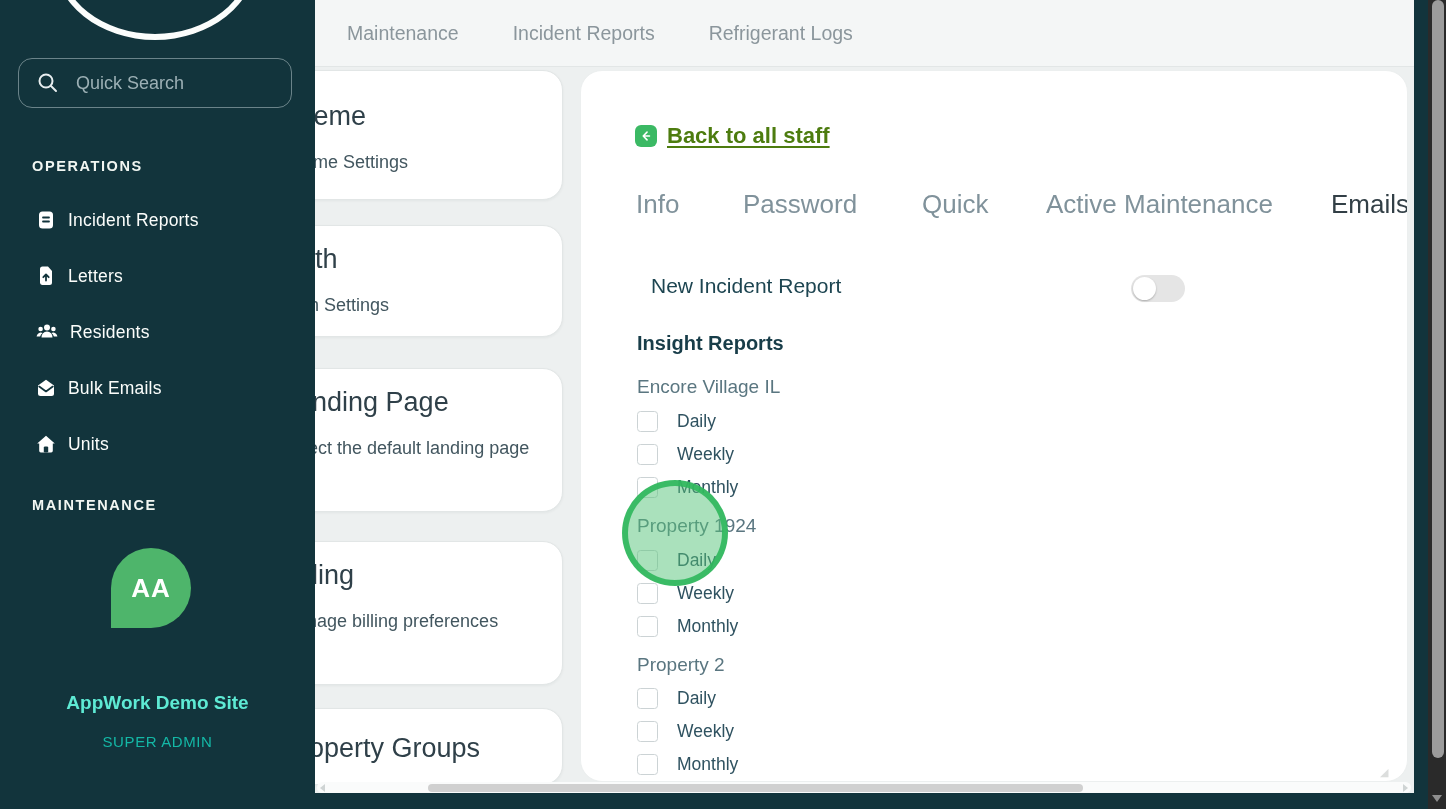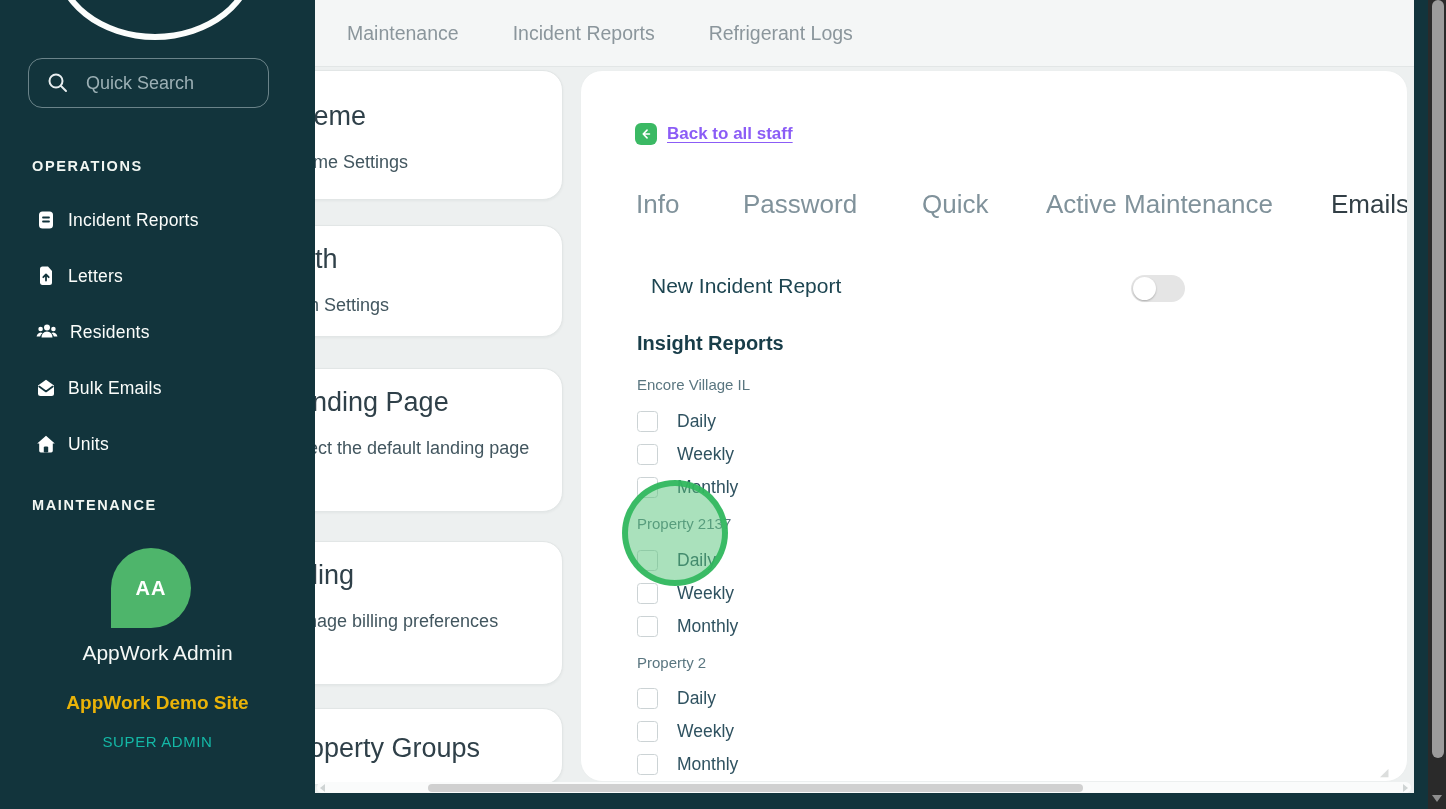--- a/index.html
+++ b/index.html
@@ -2,34 +2,34 @@
 <html><head>
 <meta charset="utf-8">
 <style>
   html,body{margin:0;padding:0;background:#12343c;font-family:"Liberation Sans",sans-serif;}
   .screen{position:relative;width:1446px;height:809px;background:#12343c;overflow:hidden;
           -webkit-font-smoothing:antialiased;}
 
   
   .sidebar{position:absolute;left:0;top:0;width:315px;height:809px;background:#12343c;z-index:20;overflow:hidden;}
   .logo-arc{position:absolute;left:54px;top:-122px;width:190px;height:150px;border:6px solid #fbfdfc;border-radius:50%;}
-  .search-box{position:absolute;left:28px;top:58px;width:241px;height:50px;border:1px solid rgba(214,228,230,.45);
+  .search-box{position:absolute;left:18px;top:58px;width:274px;height:50px;border:1px solid rgba(214,228,230,.45);
               border-radius:14px;display:flex;align-items:center;box-sizing:border-box;padding-left:17px;}
   .search-box svg{flex:0 0 auto;}
   .search-input{background:transparent;border:none;outline:none;margin-left:14px;width:170px;
                 font-size:18px;color:#e6eef0;font-family:"Liberation Sans",sans-serif;}
   .search-input::placeholder{color:#9cb0b5;opacity:1;}
   .side-section{position:absolute;left:32px;font-size:14.5px;font-weight:700;letter-spacing:1.6px;color:#f1f6f2;}
   .side-item{position:absolute;left:36px;height:44px;display:flex;align-items:center;gap:12px;cursor:pointer;}
   .side-item span{font-size:17.5px;color:#fbfdfb;letter-spacing:.2px;}
   .avatar{position:absolute;left:111px;top:548px;width:80px;height:80px;background:#4eb56b;
           border-radius:50% 50% 50% 0;display:flex;align-items:center;justify-content:center;}
-  .avatar span{color:#fff;font-size:20px;font-weight:700;letter-spacing:1px;}
+  .avatar span{color:#fff;font-size:26px;font-weight:700;letter-spacing:1px;}
   .profile-name{position:absolute;left:0;top:641px;width:315px;text-align:center;font-size:21px;color:#f4f8f6;}
-  .profile-site{position:absolute;left:0;top:692px;width:315px;text-align:center;font-size:19px;font-weight:700;color:#eab308;}
+  .profile-site{position:absolute;left:0;top:692px;width:315px;text-align:center;font-size:19px;font-weight:700;color:#5eead4;}
   .profile-role{position:absolute;left:0;top:733px;width:315px;text-align:center;font-size:15px;color:#14b8a6;letter-spacing:.6px;}
 
   
   .main{position:absolute;left:315px;top:0;width:1099px;height:793px;background:#edf0f0;overflow:hidden;}
   .topnav{position:absolute;left:0;top:0;width:100%;height:67px;background:#f4f6f6;border-bottom:1px solid #e2e6e6;
           display:flex;align-items:center;gap:54px;padding-left:32px;box-sizing:border-box;}
   .nav-link{font-size:19.5px;color:#8b969c;cursor:pointer;white-space:nowrap;}
 
   
   .scard{position:absolute;left:-66px;width:314px;background:#fff;border:1px solid #e2e6e6;border-radius:20px;
@@ -40,30 +40,30 @@
   .c2{top:225px;height:112px;}
   .c3{top:368px;height:144px;}
   .c4{top:541px;height:144px;}
   .c5{top:708px;height:77px;padding-top:24px;}
 
   
   .panel{position:absolute;left:265px;top:70px;width:828px;height:712px;background:#fff;border:1px solid #ecefef;
          border-radius:22px;overflow:hidden;box-sizing:border-box;z-index:2;}
   .back-link{position:absolute;left:54px;top:52px;display:flex;align-items:center;gap:10px;cursor:pointer;text-decoration:none;}
   .back-ic{width:22px;height:22px;background:#3bb964;border-radius:6px;display:flex;align-items:center;justify-content:center;}
-  .back-txt{font-size:17px;font-weight:600;color:#8b5cf6;text-decoration:underline;text-underline-offset:3px;}
+  .back-txt{font-size:22px;font-weight:600;color:#4d7c0f;text-decoration:underline;text-underline-offset:3px;}
   .tabs{position:absolute;left:0;top:118px;width:100%;height:34px;}
   .tab{position:absolute;top:0;font-size:26px;color:#80929b;white-space:nowrap;cursor:pointer;text-align:center;}
   .tab.active{color:#323f46;}
   .toggle-label{position:absolute;left:70px;top:203px;font-size:21px;color:#1d4551;}
   .toggle{position:absolute;left:550px;top:204px;width:54px;height:27px;background:#e5e5e5;border-radius:14px;cursor:pointer;}
   .toggle .knob{position:absolute;left:2px;top:2px;width:23px;height:23px;background:#fff;border-radius:50%;
                 box-shadow:0 1px 2px rgba(0,0,0,.25);}
   .insight-title{position:absolute;left:56px;top:261px;margin:0;font-size:20px;font-weight:700;color:#183d49;}
-  .g-name{position:absolute;left:56px;font-size:15px;color:#5a7680;white-space:nowrap;}
+  .g-name{position:absolute;left:56px;font-size:19px;color:#5a7680;white-space:nowrap;}
   .opt-row{position:absolute;left:56px;height:22px;display:flex;align-items:center;gap:19px;}
   .checkbox{width:21px;height:21px;box-sizing:border-box;border:1.5px solid #ccd3d5;border-radius:3.5px;background:#fff;cursor:pointer;}
   .opt-label{font-size:17.5px;color:#2f5260;}
 
   
   .click-ring{position:absolute;left:307px;top:480px;width:94px;height:94px;border:6px solid rgba(47,184,92,.9);
               border-radius:50%;background:rgba(86,195,121,.5);z-index:6;pointer-events:none;}
 
   
   .ask{position:absolute;left:796px;top:714px;width:272px;height:50px;background:#fff;border:1px solid #d3d8d8;
@@ -153,21 +153,20 @@
         <rect x="7.8" y="12.4" width="4.4" height="6" rx="1.2" fill="#12343c"></rect>
       </svg>
       <span>Units</span>
     </div>
 
     <div class="side-section" style="top:497px">MAINTENANCE</div>
 
     <div class="avatar">
       <span>AA</span>
     </div>
-    <div class="profile-name">AppWork Admin</div>
     <div class="profile-site">AppWork Demo Site</div>
     <div class="profile-role">SUPER ADMIN</div>
   </aside>
 
   <div class="main">
 
     <nav class="topnav">
       <span class="nav-link">Maintenance</span>
       <span class="nav-link">Incident Reports</span>
       <span class="nav-link">Refrigerant Logs</span>
@@ -225,21 +224,21 @@
       </div>
       <div class="opt-row" style="top:372px">
         <span class="checkbox"></span>
         <span class="opt-label">Weekly</span>
       </div>
       <div class="opt-row" style="top:405px">
         <span class="checkbox"></span>
         <span class="opt-label">Monthly</span>
       </div>
 
-      <div class="g-name" style="top:444px">Property 2137</div>
+      <div class="g-name" style="top:444px">Property 1924</div>
       <div class="opt-row" style="top:478px">
         <span class="checkbox"></span>
         <span class="opt-label">Daily</span>
       </div>
       <div class="opt-row" style="top:511px">
         <span class="checkbox"></span>
         <span class="opt-label">Weekly</span>
       </div>
       <div class="opt-row" style="top:544px">
         <span class="checkbox"></span>

